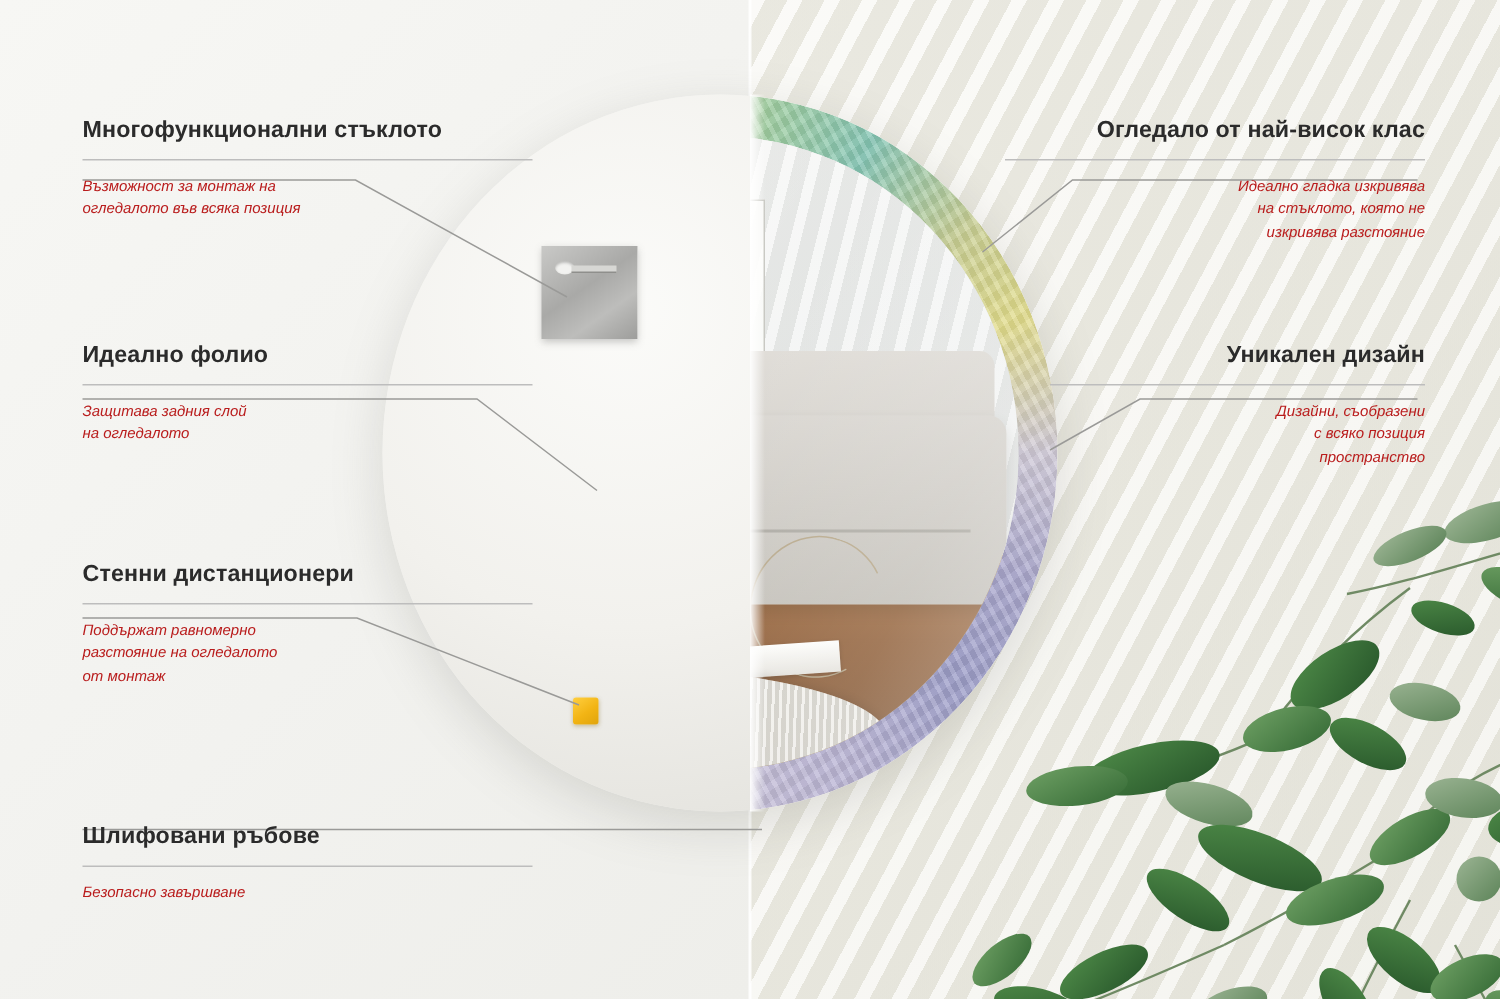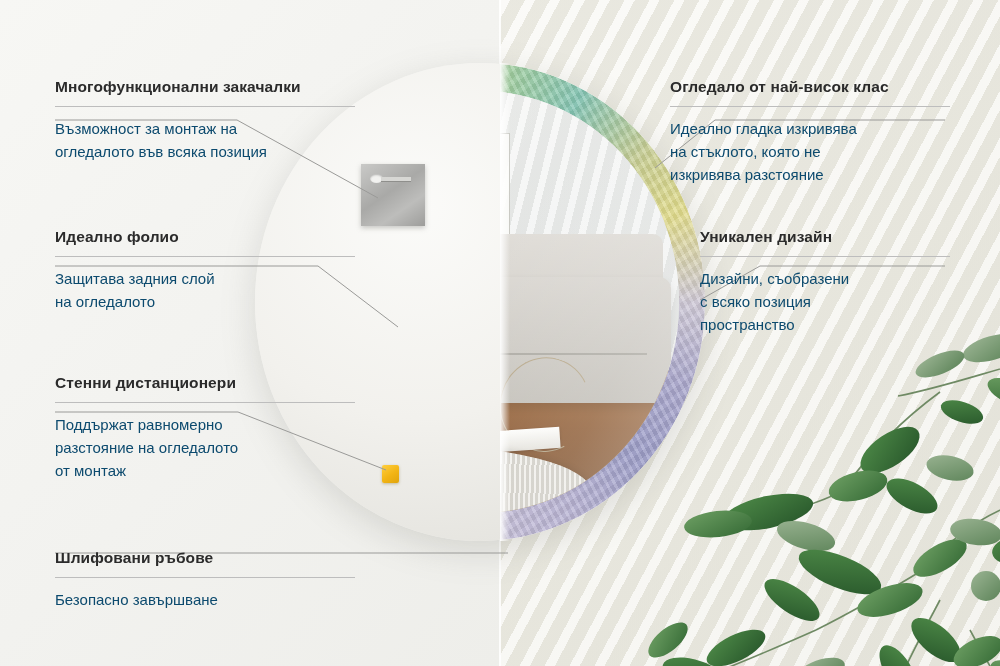--- a/index.html
+++ b/index.html
@@ -171,24 +171,24 @@
   .leaders{position:absolute;left:0;top:0;width:1000px;height:666px;
     pointer-events:none;}
 
   
   .blk{position:absolute;}
   .blk h3{
     margin:0 0 9px 0;font-size:15.5px;font-weight:bold;color:#2b2b2b;
     letter-spacing:0.1px;line-height:1.2;
   }
   .blk p{
-    margin:0;font-size:15px;color:#0c4a6e;line-height:1.55;font-weight:400;
+    margin:0;font-size:10px;color:#b91c1c;line-height:1.55;font-weight:400;font-style:italic;
   }
   .blk.left{left:55px;text-align:left;}
-  .blk.right{right:50px;text-align:left;}
+  .blk.right{right:50px;text-align:right;}
   .rule{height:1px;background:#bdbdbd;margin-bottom:10px;}
 
   .b1{top:78px;width:300px;}
   .b1 .rule{width:300px;}
   .b2{top:228px;width:300px;}
   .b2 .rule{width:300px;}
   .b3{top:374px;width:300px;}
   .b3 .rule{width:300px;}
   .b4{top:549px;width:300px;}
   .b4 .rule{width:300px;}
@@ -263,21 +263,21 @@
       <path d="M55 120 H237 L378 198"></path>
       <path d="M55 266 H318 L398 327"></path>
       <path d="M55 412 H238 L386 470"></path>
       <path d="M55 553 H508"></path>
       <path d="M945 120 H715 L655 168"></path>
       <path d="M945 266 H760 L700 300"></path>
     </g>
   </svg>
 
   <div class="blk left b1">
-    <h3>Многофункционални закачалки</h3>
+    <h3>Многофункционални стъклото</h3>
     <div class="rule"></div>
     <p>
       <span>Възможност за монтаж на</span><br>
       <span>огледалото във всяка позиция</span>
     </p>
   </div>
 
   <div class="blk left b2">
     <h3>Идеално фолио</h3>
     <div class="rule"></div>

